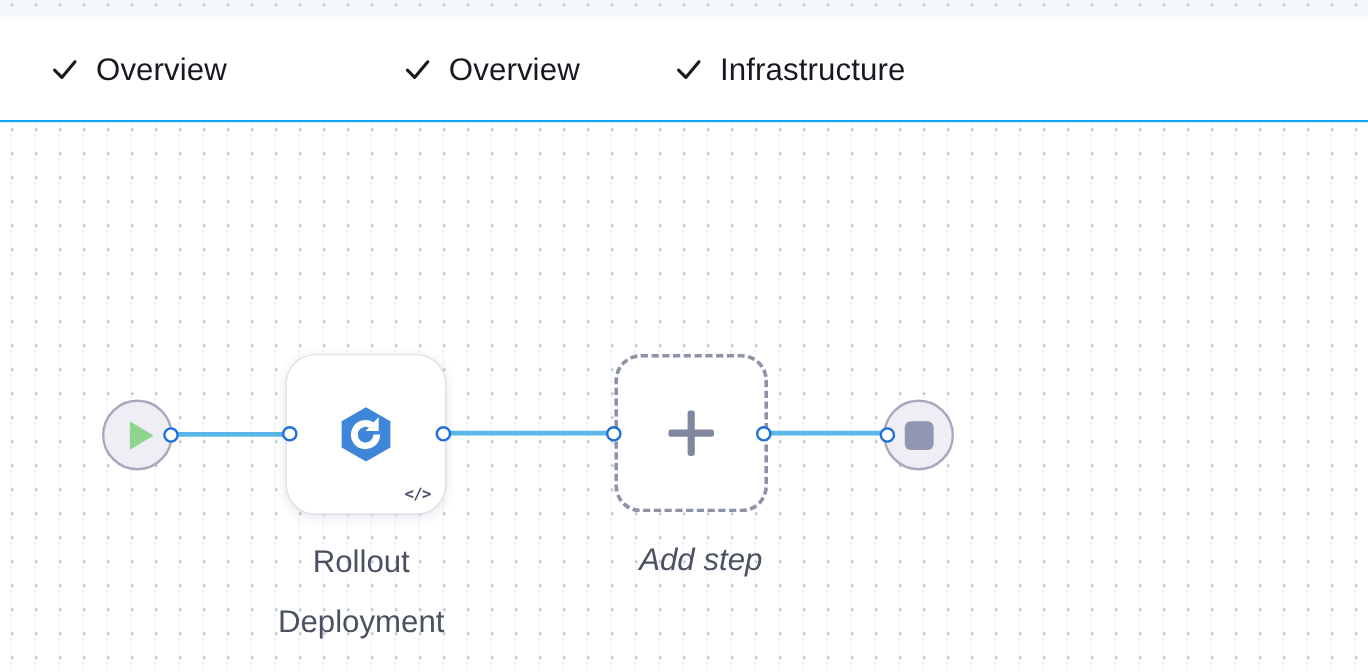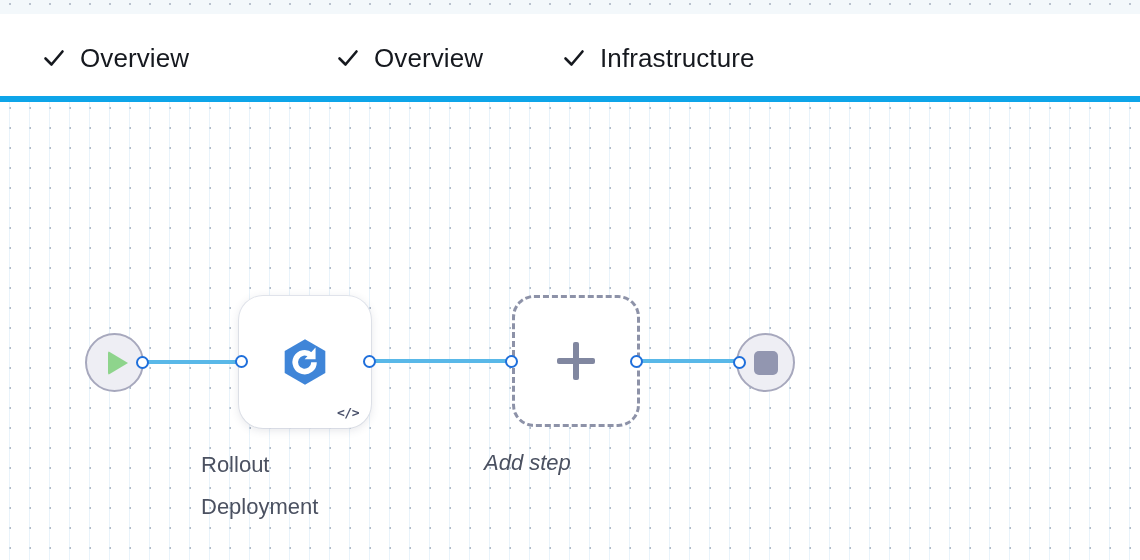--- a/index.html
+++ b/index.html
@@ -34,21 +34,21 @@
     background-position: 9px 3px;
   }
 
   
   .tabbar {
     position: absolute;
     left: 0; top: 14px;
     width: 1140px;
     height: 88px;
     background: #ffffff;
-    border-bottom: 6px solid #0ea5e9;
+    border-bottom: 2px solid #0ea5e9;
     box-sizing: border-box;
   }
 
   .tab {
     position: absolute;
     top: 0;
     height: 88px;
     display: flex;
     align-items: center;
     gap: 14px;
@@ -193,22 +193,22 @@
     position: absolute;
     background: #8187a0;
     border-radius: 2px;
   }
   .plus::before { left: 0; top: 16px; width: 38px; height: 6px; }
   .plus::after  { top: 0; left: 16px; height: 38px; width: 6px; }
 
   
   .node-label {
     position: absolute;
-    text-align: left;
-    font-size: 22px;
+    text-align: center;
+    font-size: 26px;
     line-height: 1.92;
     color: #4b5161;
     white-space: pre-line;
     user-select: none;
   }
 
   
   .handle {
     position: absolute;
     width: 13px;

